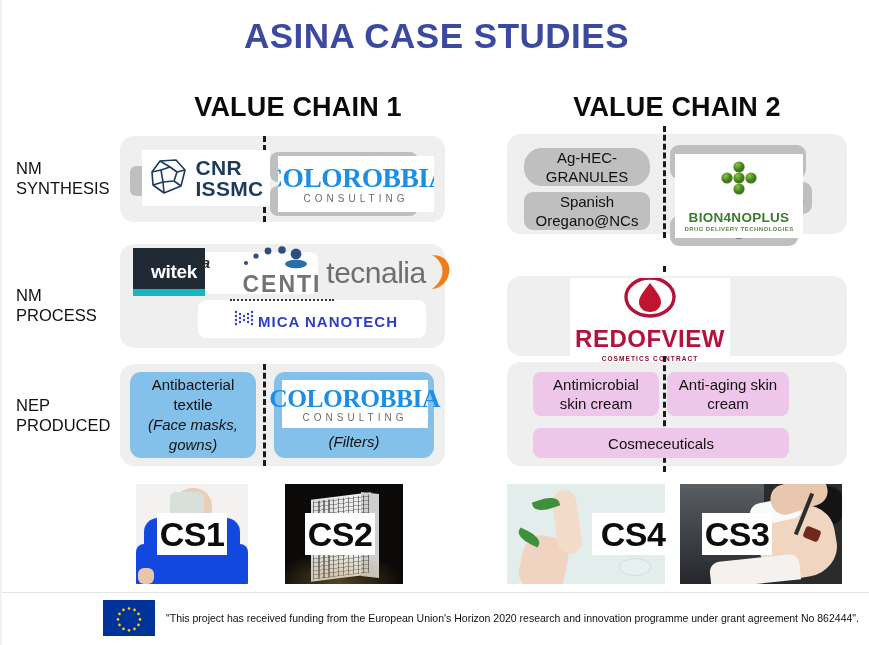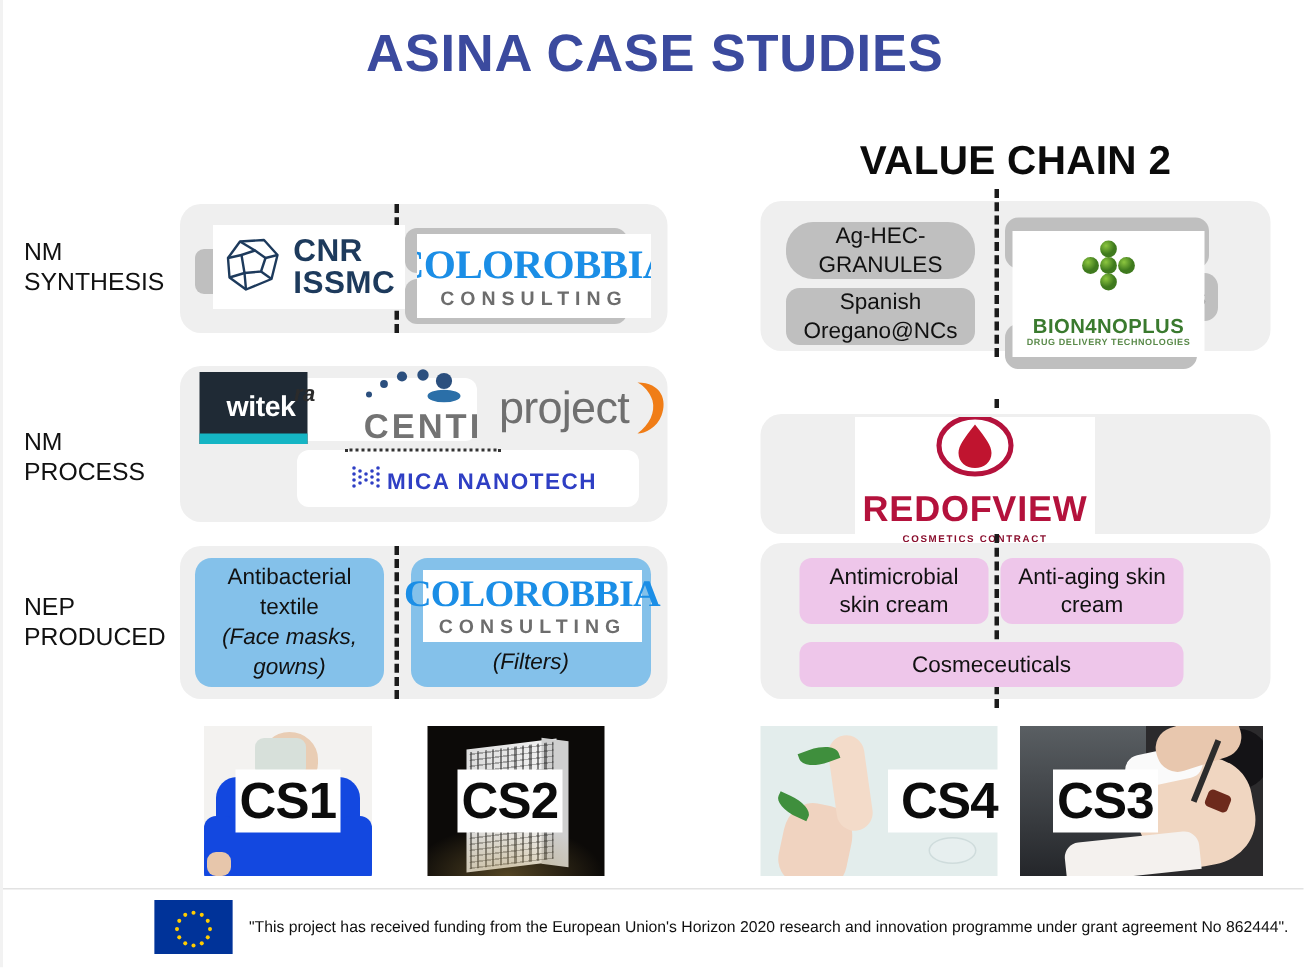--- a/index.html
+++ b/index.html
@@ -141,23 +141,23 @@
   .colorobbia { text-align: center; line-height: 1; }
   .colorobbia .main {
     font-family: "Liberation Serif", serif;
     font-weight: bold;
     color: #1b8ee6;
     letter-spacing: -0.5px;
     transform: scaleX(1.02);
   }
   .colorobbia .sub {
     color: #6d6d6d;
-    font-weight: bold;
+    font-weight: normal;
     letter-spacing: 4px;
-    font-size: 13px;
+    font-size: 10px;
     margin-top: 2px;
     font-family: "Liberation Sans", sans-serif;
   }
 
   
   .cnr-wrap { display: flex; align-items: center; gap: 7px; }
   .cnr-text {
     font-weight: bold;
     font-size: 21px;
     line-height: 21px;
@@ -422,20 +422,21 @@
     white-space: nowrap;
   }
 </style>
 </head>
 <body>
 
 <div class="slide">
 
   <div class="title">ASINA CASE STUDIES</div>
 
+  <div class="vc-head vc1">VALUE CHAIN 1</div>
   <div class="vc-head vc2">VALUE CHAIN 2</div>
 
   <div class="rowlabel" id="lab-synth">
     <div>NM</div>
     <div>SYNTHESIS</div>
   </div>
   <div class="rowlabel" id="lab-proc">
     <div>NM</div>
     <div>PROCESS</div>
   </div>
@@ -545,21 +546,21 @@
           <ellipse cx="74" cy="19" rx="11" ry="4.2" fill="#2b6fa8"></ellipse>
         </svg>
       </span>
       <div class="ctext">CENTI</div>
       <div class="dotline"></div>
     </div>
   </div>
 
   <div class="plate" style="left:318px; top:250px; width:140px; height:46px; background:transparent;">
     <div class="tecnalia">
-      <span class="tname">project</span>
+      <span class="tname">tecnalia</span>
       <span>
         <svg width="28" height="40" viewBox="0 0 28 40">
           <path d="M6 4 C22 4 26 16 22 26 C19 34 11 38 6 38 C14 32 18 24 16 16 C14 10 10 6 6 4 Z" fill="#f07d17"></path>
         </svg>
       </span>
     </div>
   </div>
 
   <div class="plate" style="left:224px; top:308px; width:180px; height:26px; background:transparent;">
     <div class="mica">

